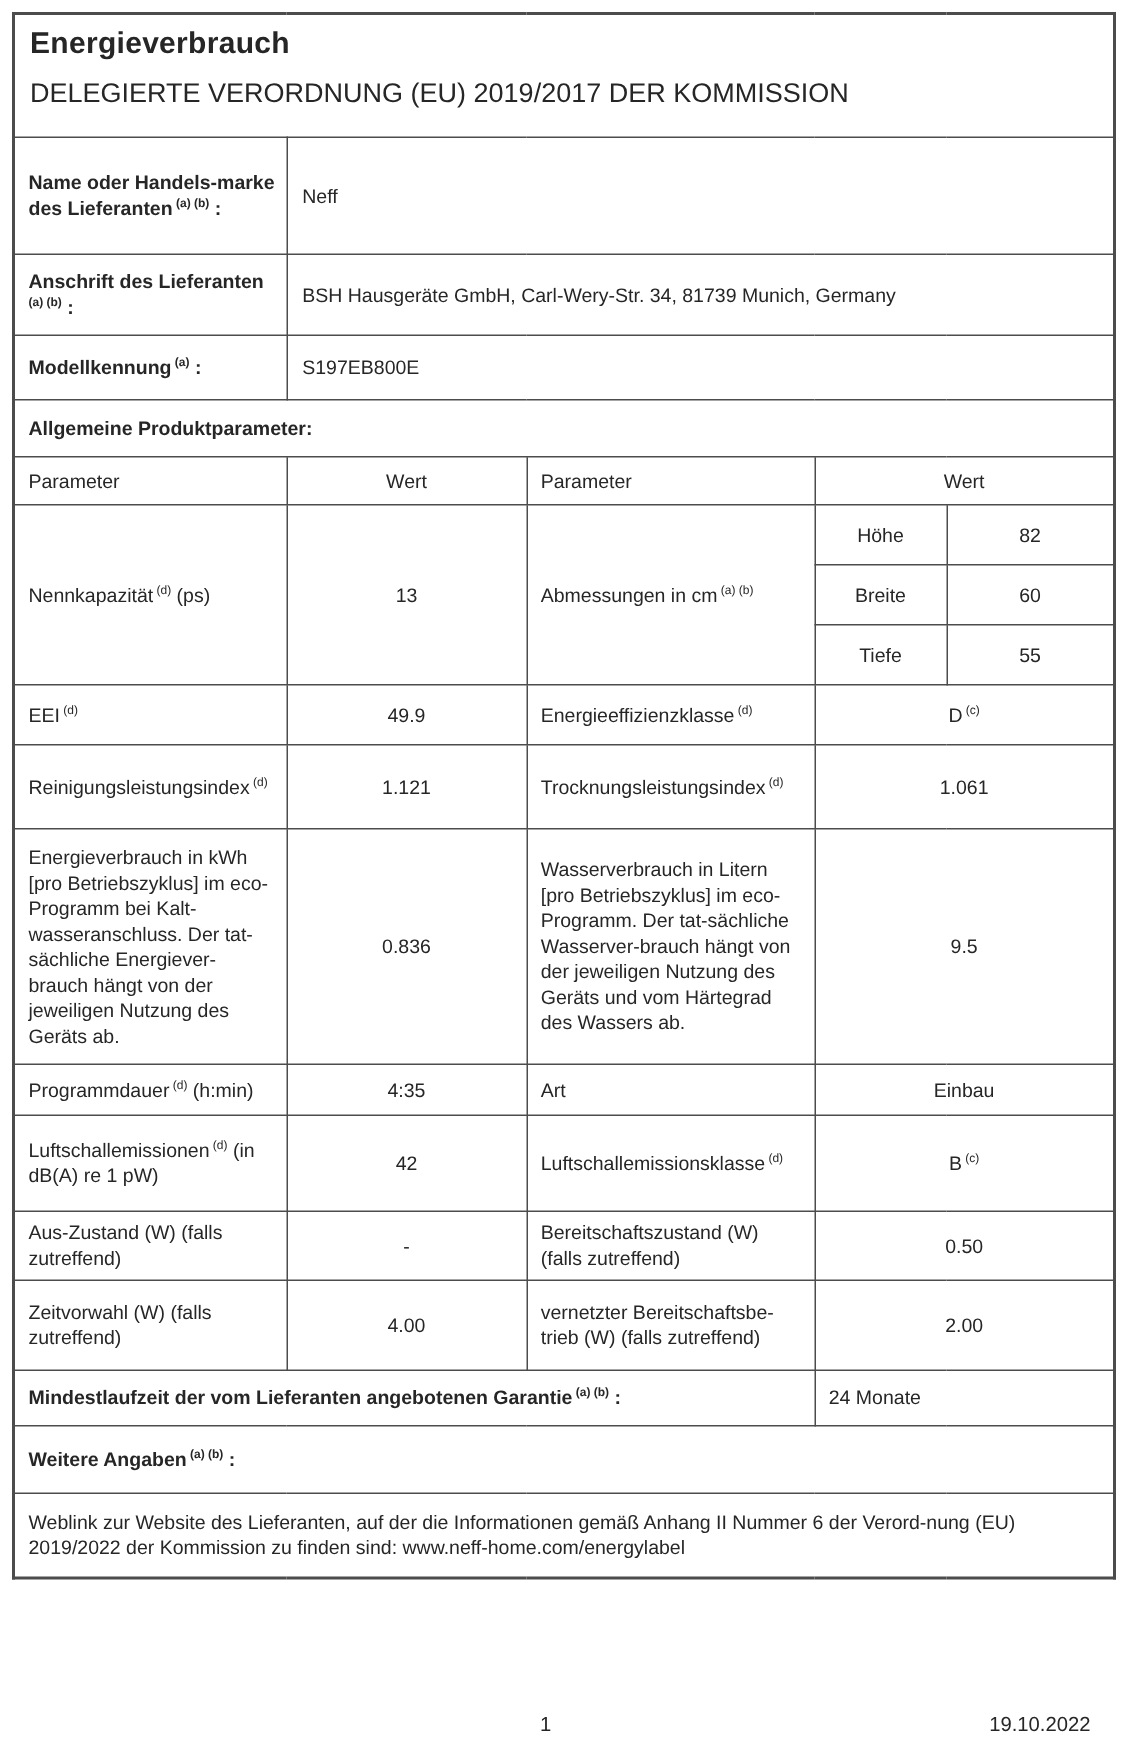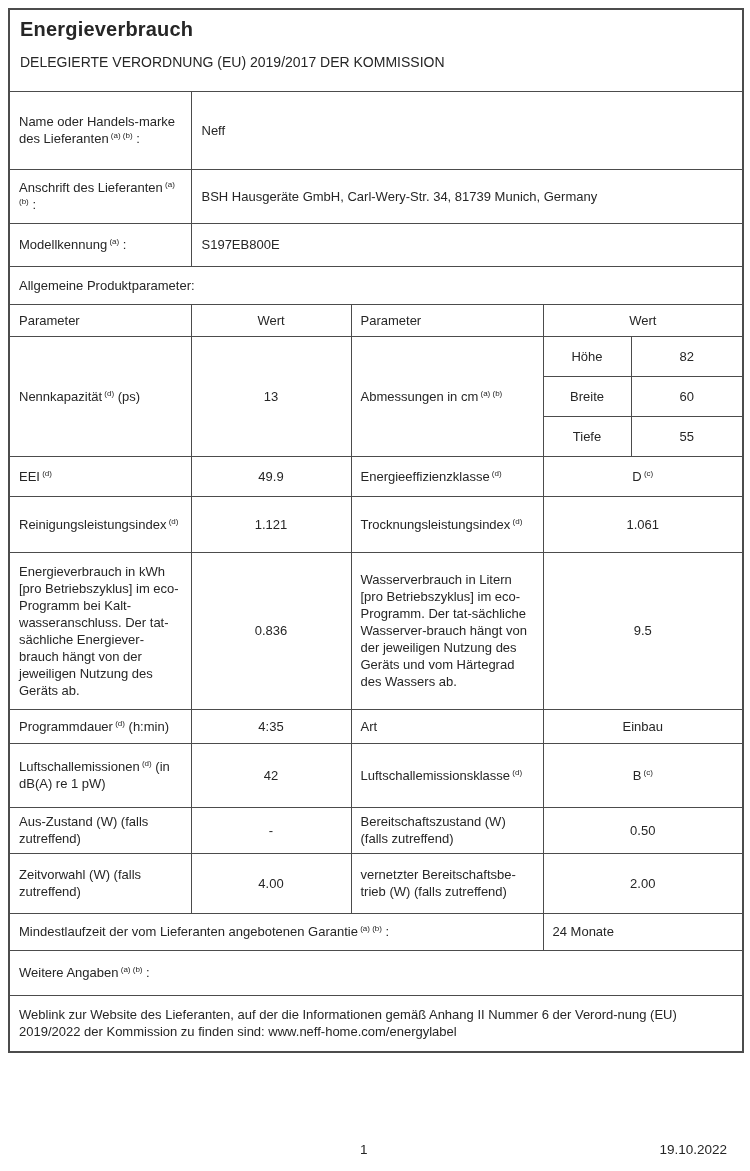--- a/index.html
+++ b/index.html
@@ -27,21 +27,21 @@
   col.c5 { width: 112px; }
 
   td {
     border: 1.5px solid #4c4c4c;
     font-size: 13px;
     line-height: 17px;
     vertical-align: middle;
     padding: 3px 7px 3px 9px;
     overflow: hidden;
   }
-  td.bold { font-weight: normal; }
+  td.bold { font-weight: bold; }
   td.val { text-align: center; padding: 5px 4px; }
   td.vleft { padding-left: 10px; }
 
   sup {
     font-size: 8px;
     line-height: 0;
     vertical-align: super;
     letter-spacing: 0;
   }
 
@@ -59,21 +59,21 @@
   tr.r-dur     { height: 34px; }
   tr.r-noise   { height: 64px; }
   tr.r-off     { height: 46px; }
   tr.r-delay   { height: 60px; }
   tr.r-guar    { height: 37px; }
   tr.r-more    { height: 45px; }
   tr.r-web     { height: 57px; }
 
   td.title-cell { vertical-align: top; padding: 11px 10px 8px 10px; }
   .doc-title { font-size: 20px; font-weight: bold; letter-spacing: 0.2px; }
-  .doc-subtitle { font-size: 14px; font-weight: normal; margin-top: 16px; }
+  .doc-subtitle { font-size: 18px; font-weight: normal; margin-top: 16px; }
 
   .footer {
     position: absolute;
     top: 1142px;
     left: 0;
     width: 750px;
     height: 20px;
     font-size: 13.5px;
     color: #262626;
   }

